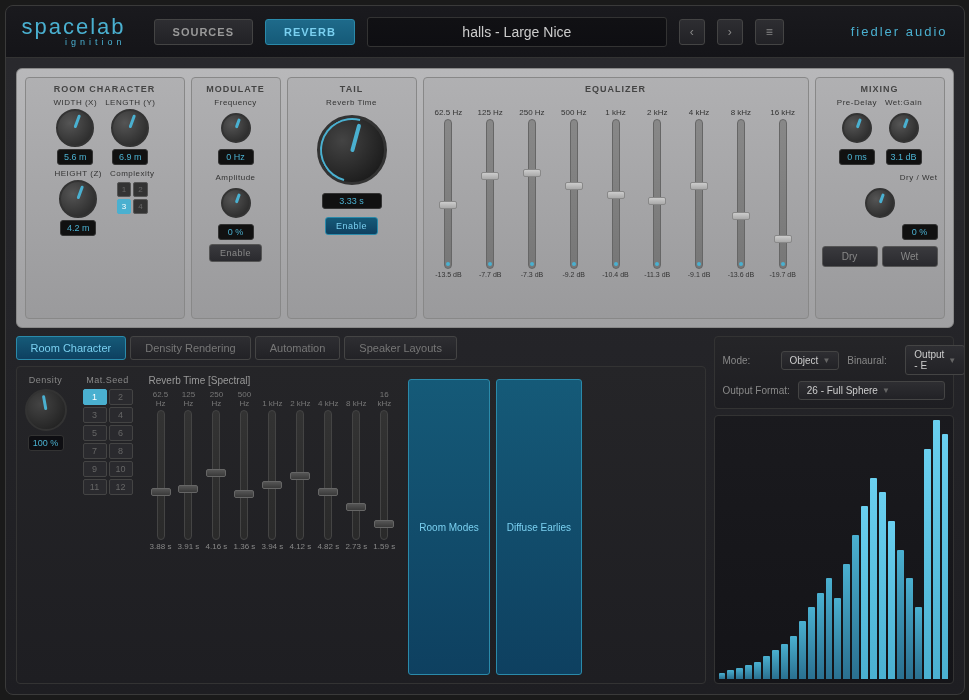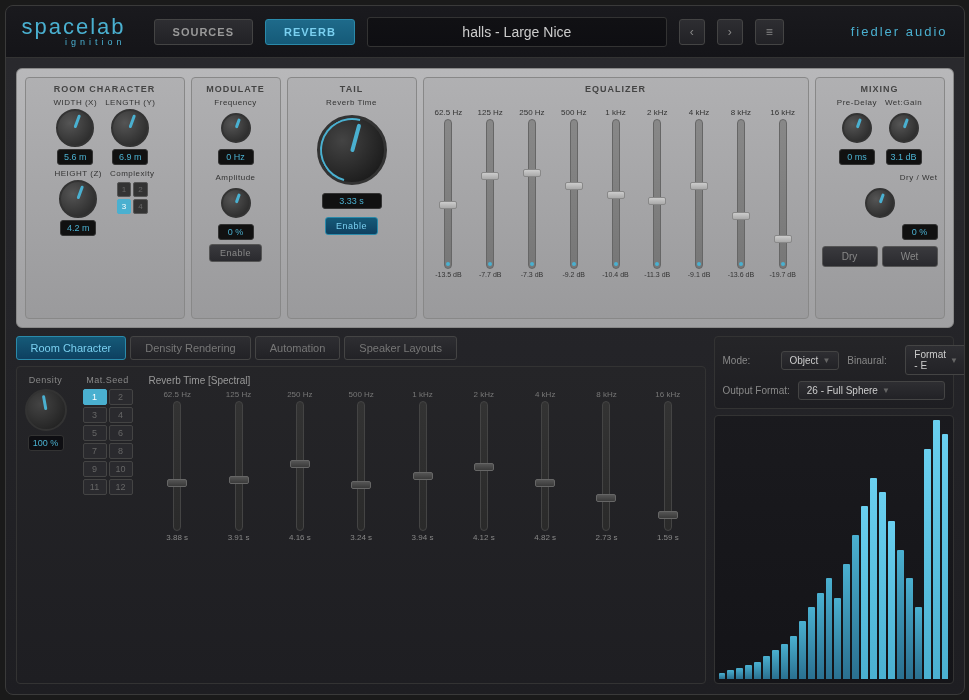--- a/index.html
+++ b/index.html
@@ -388,21 +388,21 @@
       border-color: #2a8aaa;
       color: #7ad0f0;
     }
     .bottom-content {
       flex: 1;
       background: linear-gradient(180deg, #252528 0%, #1e1e22 100%);
       border: 1px solid #333;
       border-radius: 4px;
       padding: 8px;
       display: flex;
-      flex-direction: column;
+      flex-direction: row;
       gap: 12px;
     }
     .bottom-controls-row {
       display: flex;
       gap: 16px;
       align-items: flex-start;
     }
     .density-group {
       display: flex;
       flex-direction: column;
@@ -832,21 +832,21 @@
                   <div class="bottom-fader-track">
                     <div class="bottom-fader-handle" style="top:45%;"></div>
                   </div>
                   <span class="bottom-fader-value">4.16 s</span>
                 </div>
                 <div class="bottom-fader-group">
                   <span class="bottom-fader-label">500 Hz</span>
                   <div class="bottom-fader-track">
                     <div class="bottom-fader-handle" style="top:62%;"></div>
                   </div>
-                  <span class="bottom-fader-value">3.24 s</span>
+                  <span class="bottom-fader-value">1.36 s</span>
                 </div>
                 <div class="bottom-fader-group">
                   <span class="bottom-fader-label">1 kHz</span>
                   <div class="bottom-fader-track">
                     <div class="bottom-fader-handle" style="top:55%;"></div>
                   </div>
                   <span class="bottom-fader-value">3.94 s</span>
                 </div>
                 <div class="bottom-fader-group">
                   <span class="bottom-fader-label">2 kHz</span>
@@ -873,34 +873,38 @@
                   <span class="bottom-fader-label">16 kHz</span>
                   <div class="bottom-fader-track">
                     <div class="bottom-fader-handle" style="top:85%;"></div>
                   </div>
                   <span class="bottom-fader-value">1.59 s</span>
                 </div>
               </div>
             </div>
           </div>
 
+          <div class="bottom-action-btns">
+            <button class="action-btn">Room Modes</button>
+            <button class="action-btn">Diffuse Earlies</button>
+          </div>
         </div>
       </div>
 
       <div class="bottom-right">
         <div class="right-controls">
           <div class="right-row">
             <span class="right-label">Mode:</span>
             <div class="dropdown">
               <span>Object</span>
               <span class="dropdown-arrow">▼</span>
             </div>
             <span class="right-label">Binaural:</span>
             <div class="dropdown">
-              <span>Format - E</span>
+              <span>Output - E</span>
               <span class="dropdown-arrow">▼</span>
             </div>
           </div>
           <div class="right-row">
             <span class="right-label">Output Format:</span>
             <div class="dropdown" style="flex:1;">
               <span>26 - Full Sphere</span>
               <span class="dropdown-arrow">▼</span>
             </div>
           </div>

